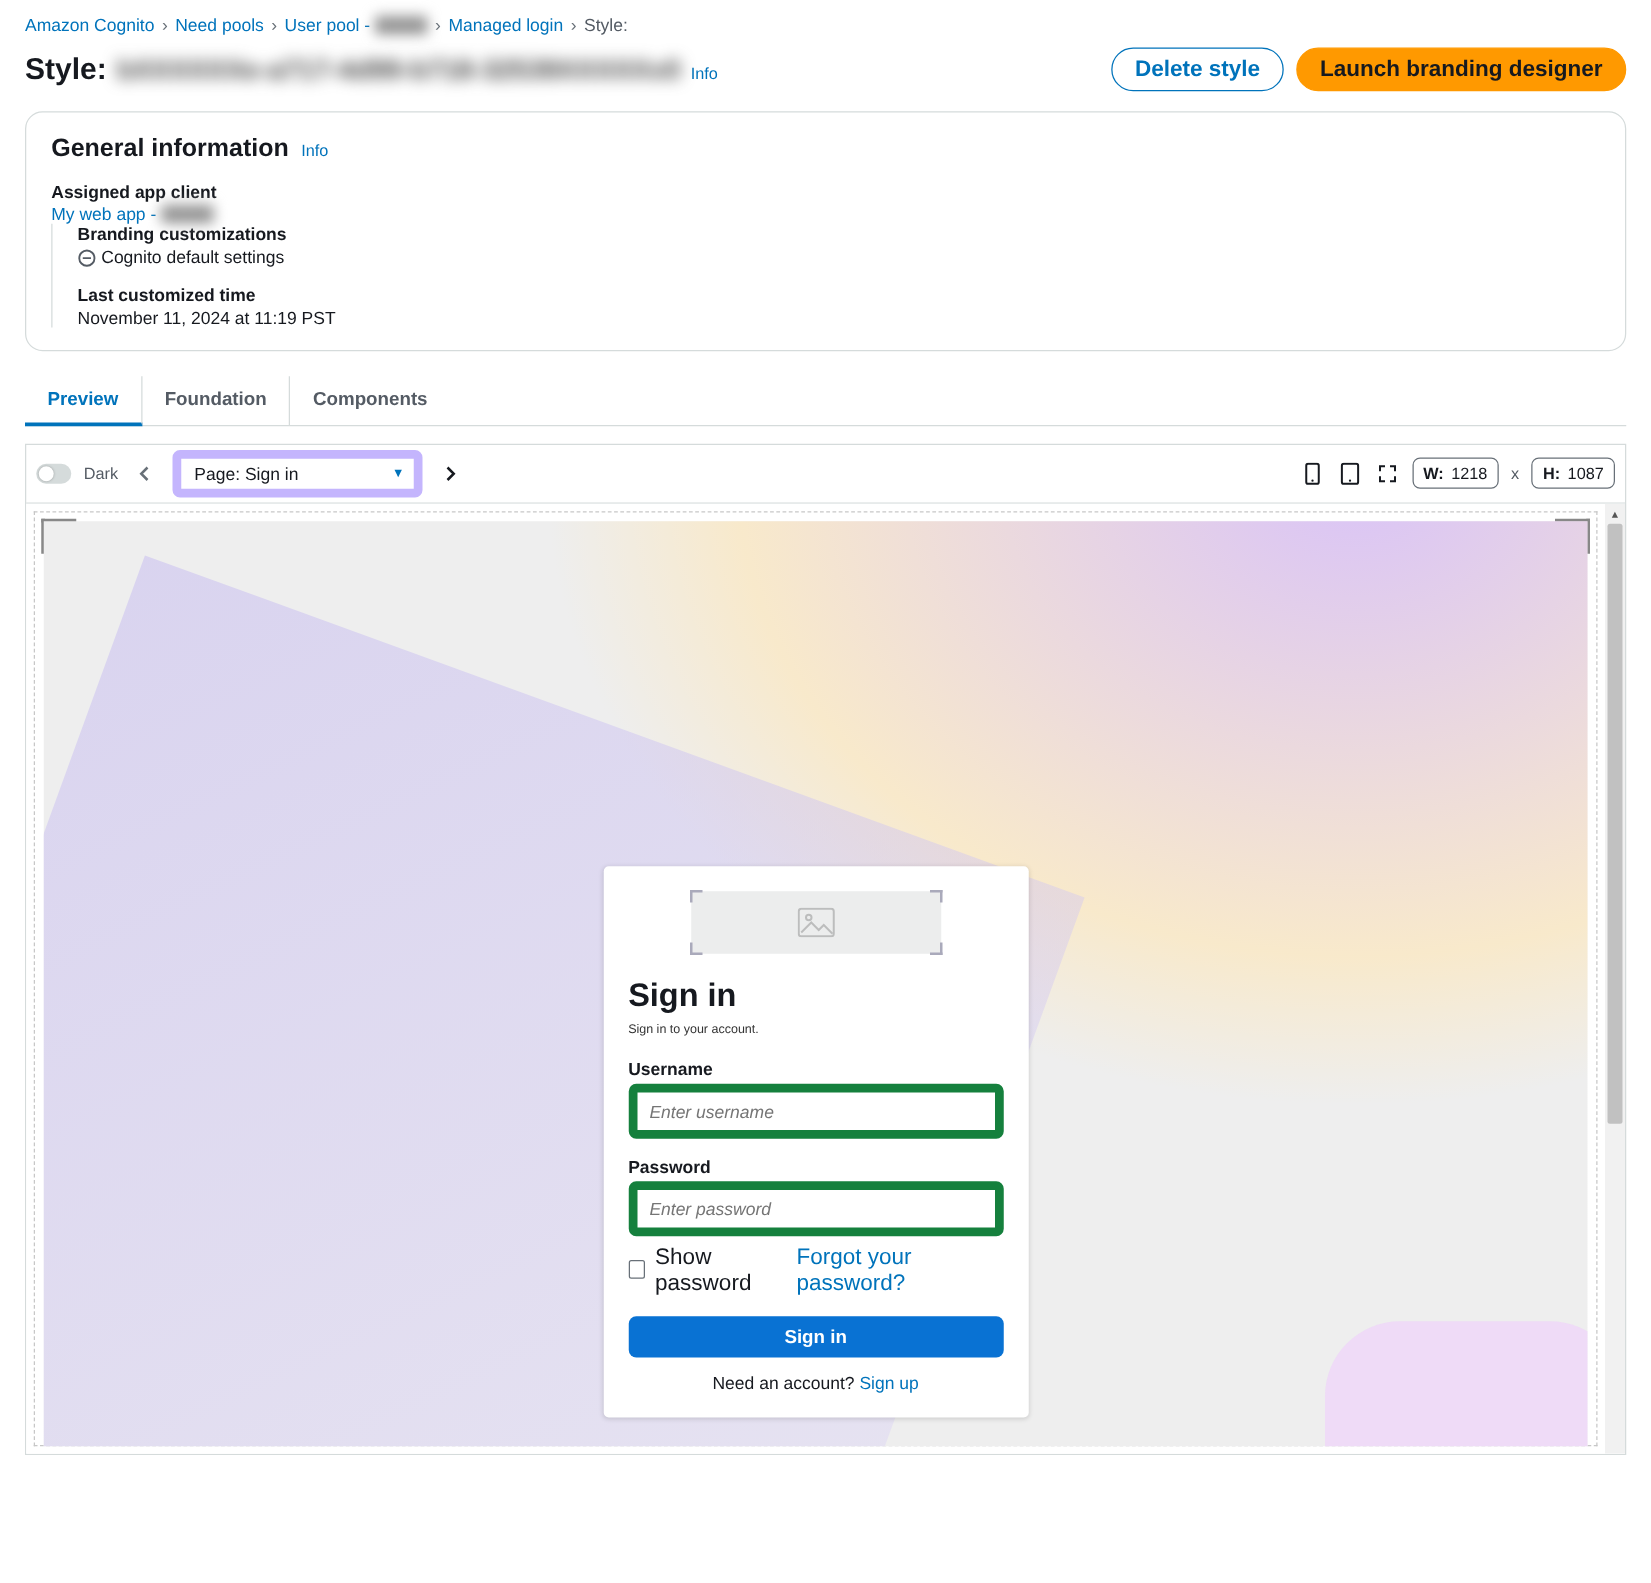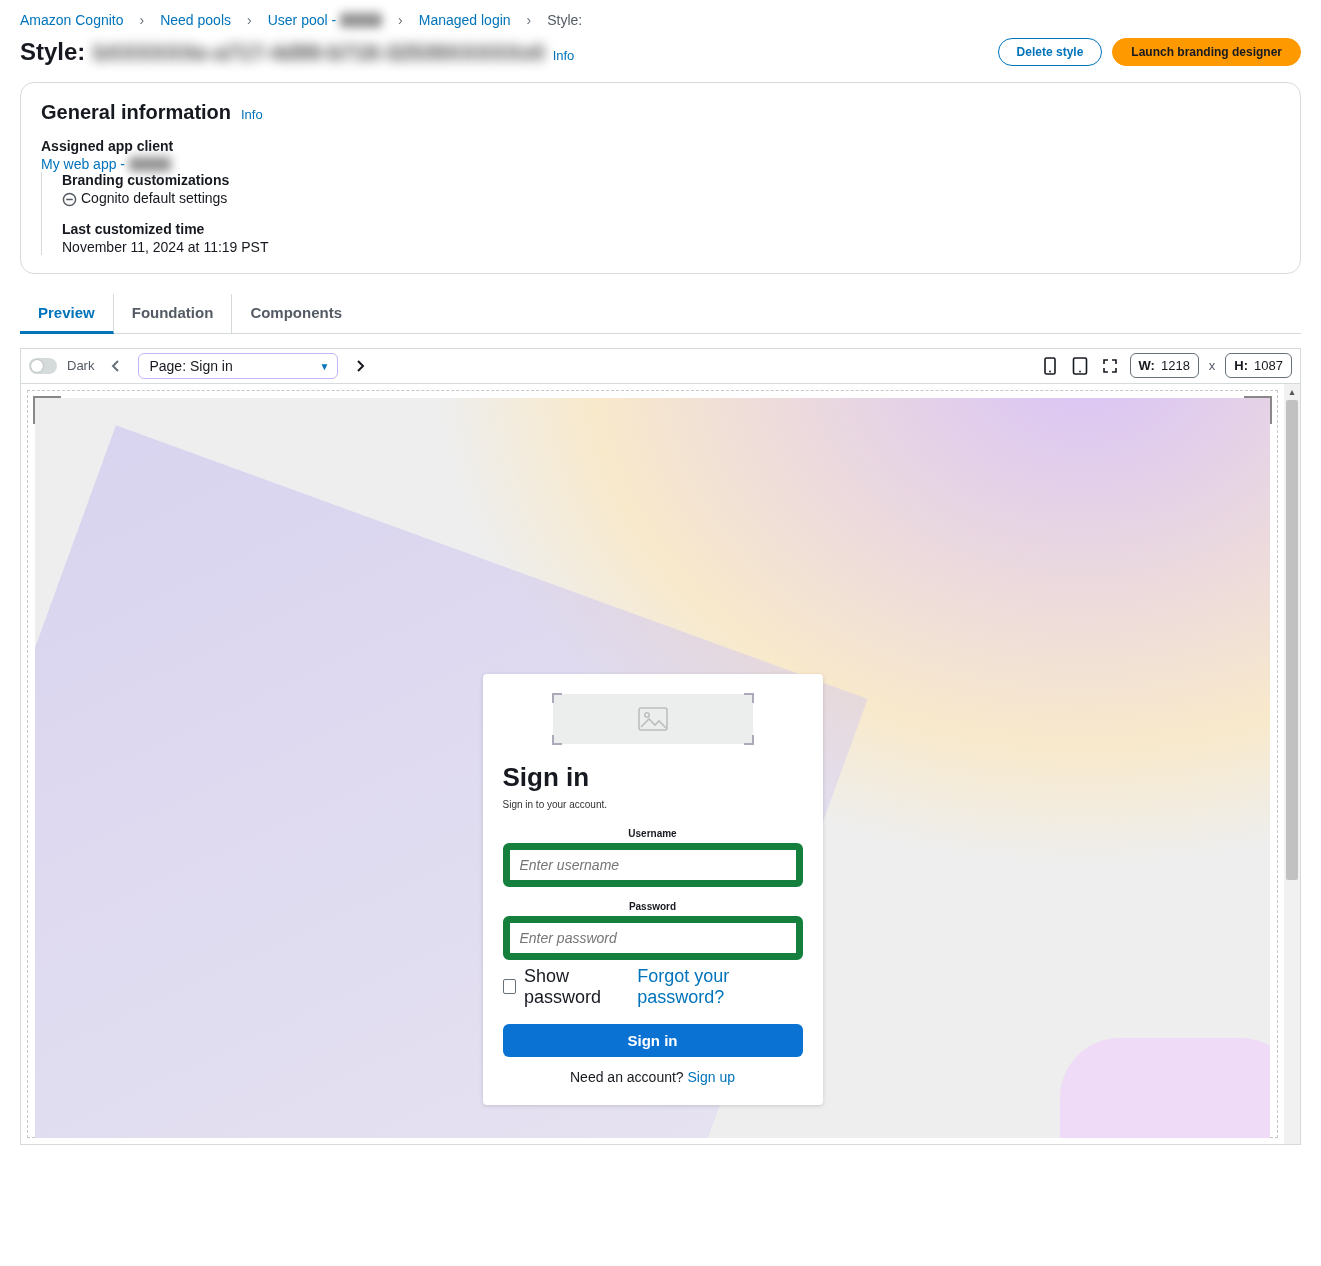--- a/index.html
+++ b/index.html
@@ -8,34 +8,34 @@
     font-size: 14px;
     color: #16191f;
     background: #fff;
     width: 1321px;
   }
   a { color: #0073bb; text-decoration: none; cursor: pointer; }
 
   .page { padding: 12px 20px 0 20px; }
 
   
-  .breadcrumb { display: flex; align-items: center; gap: 16px; font-size: 14px; color: #545b64; flex-wrap: wrap; }
+  .breadcrumb { display: flex; align-items: center; gap: 6px; font-size: 14px; color: #545b64; flex-wrap: wrap; }
   .breadcrumb .crumb { color: #0073bb; }
   .breadcrumb .sep { color: #687078; }
   .breadcrumb .last { color: #545b64; }
   .blur { filter: blur(5px); color:#555; background:#aaa; border-radius:2px; }
 
   
   .header-row { display: flex; justify-content: space-between; align-items: center; margin-top: 10px; }
   .header-title { display:flex; align-items:baseline; gap:8px; }
   .header-title h1 { font-size: 24px; font-weight: 700; }
   .header-title .style-id { font-size:22px; font-weight:700; filter: blur(6px); color:#444; letter-spacing:0px; }
   .info-link { font-size: 13px; color:#0073bb; font-weight:400; }
   .header-actions { display:flex; gap:10px; }
-  .btn { border-radius: 20px; padding: 6px 18px; font-size:12px; font-weight:700; cursor:pointer; border:1px solid transparent;text-align:right; }
+  .btn { border-radius: 20px; padding: 6px 18px; font-size:18px; font-weight:700; cursor:pointer; border:1px solid transparent;text-align:right; }
   .btn-outline { background:#fff; border:1px solid #0073bb; color:#0073bb; }
   .btn-primary { background:#ff9900; color:#16191f; border:1px solid #ff9900; }
 
   
   .panel { border:1px solid #d5dbdb; border-radius:14px; padding:18px 20px; margin-top:16px; }
   .panel h2 { font-size:20px; font-weight:700; display:inline;text-align:right; }
   .panel .info-link { margin-left:6px; }
   .info-grid { display:flex; margin-top:14px;flex-direction:column; }
   .info-col { flex:1; }
   .info-col.right { border-left:1px solid #d5dbdb; padding-left:20px; }
@@ -51,21 +51,21 @@
   .tab.active { color:#0073bb; border-bottom:3px solid #0073bb; margin-bottom:-1px; }
 
   
   .preview-wrap { border:1px solid #d5dbdb; margin-top:14px; }
   .preview-toolbar { display:flex; align-items:center; justify-content:space-between; padding:4px 8px; border-bottom:1px solid #d5dbdb; }
   .toolbar-left, .toolbar-right { display:flex; align-items:center; gap:10px; }
   .toggle { width:28px; height:16px; border-radius:10px; background:#d5dbdb; position:relative; cursor:pointer; }
   .toggle::after { content:""; position:absolute; left:2px; top:2px; width:12px; height:12px; background:#fff; border-radius:50%; box-shadow:0 0 2px rgba(0,0,0,.3); }
   .dark-label { font-size:13px; color:#545b64; }
   .nav-arrow { width:24px; height:24px; display:flex; align-items:center; justify-content:center; color:#545b64; cursor:pointer; }
-  .page-select { border:1px solid #c4b5fd; border-radius:6px; padding:4px 28px 4px 10px; font-size:14px; min-width:200px; position:relative; cursor:pointer; background:#fff; }
+  .page-select { border:7px solid #c4b5fd; border-radius:6px; padding:4px 28px 4px 10px; font-size:14px; min-width:200px; position:relative; cursor:pointer; background:#fff; }
   .page-select .caret { position:absolute; right:8px; top:50%; transform:translateY(-50%); color:#0073bb; font-size:10px; }
   .device-icon { width:20px; height:20px; display:flex; align-items:center; justify-content:center; cursor:pointer; color:#16191f; }
   .size-box { border:1px solid #687078; border-radius:6px; padding:4px 8px; font-size:13px; display:flex; align-items:center; gap:6px; }
   .size-box b { font-weight:700; }
   .times { font-size:13px; color:#545b64; }
 
   
   .canvas-outer { position:relative; height:760px; overflow:hidden; background:#fff; }
   .scrollbar-v { position:absolute; right:0; top:0; bottom:0; width:16px; background:#f1f1f1; }
   .scrollbar-v .up { position:absolute; top:0; left:0; right:0; height:16px; display:flex; align-items:center; justify-content:center; font-size:10px; color:#555; }
@@ -90,21 +90,21 @@
   .signin-card { position:absolute; left:50%; top:276px; transform:translateX(-50%); width:340px; background:#fff; border-radius:4px; box-shadow:0 1px 4px rgba(0,0,0,.15); padding:20px; }
   .logo-ph { width:200px; height:50px; margin:0 auto 18px auto; background:#eceded; position:relative; display:flex; align-items:center; justify-content:center; }
   .logo-ph .crn { position:absolute; width:10px; height:10px; border:2px solid #aab; }
   .logo-ph .c1{top:-1px;left:-1px;border-right:none;border-bottom:none;}
   .logo-ph .c2{top:-1px;right:-1px;border-left:none;border-bottom:none;}
   .logo-ph .c3{bottom:-1px;left:-1px;border-right:none;border-top:none;}
   .logo-ph .c4{bottom:-1px;right:-1px;border-left:none;border-top:none;}
   .logo-ph svg{opacity:.4;}
   .signin-card h3 { font-size:26px; font-weight:700; margin-bottom:6px; }
   .signin-card .sub { font-size:10px; color:#333; margin-bottom:18px; }
-  .field-label { font-weight:700; font-size:10px; margin-bottom:4px;text-align:center; }
+  .field-label { font-weight:700; font-size:14px; margin-bottom:4px; }
   .text-input { width:100%; border:7px solid #15803d; border-radius:6px; padding:7px 10px; font-size:14px; font-style:italic; color:#666; margin-bottom:14px; }
   .row-between { display:flex; justify-content:space-between; align-items:center; font-size:18px; margin-top:-8px; margin-bottom:16px;}
   .checkbox { display:flex; align-items:center; gap:8px; }
   .checkbox .box { width:15px; height:15px; border:1.5px solid #687078; border-radius:2px; }
   .signin-btn { width:100%; background:#0972d3; color:#fff; border:none; border-radius:6px; padding:8px; font-weight:700; font-size:15px; cursor:pointer; }
   .signup-row { text-align:center; margin-top:12px; font-size:14px; }
 </style>
 </head>
 <body>
 

